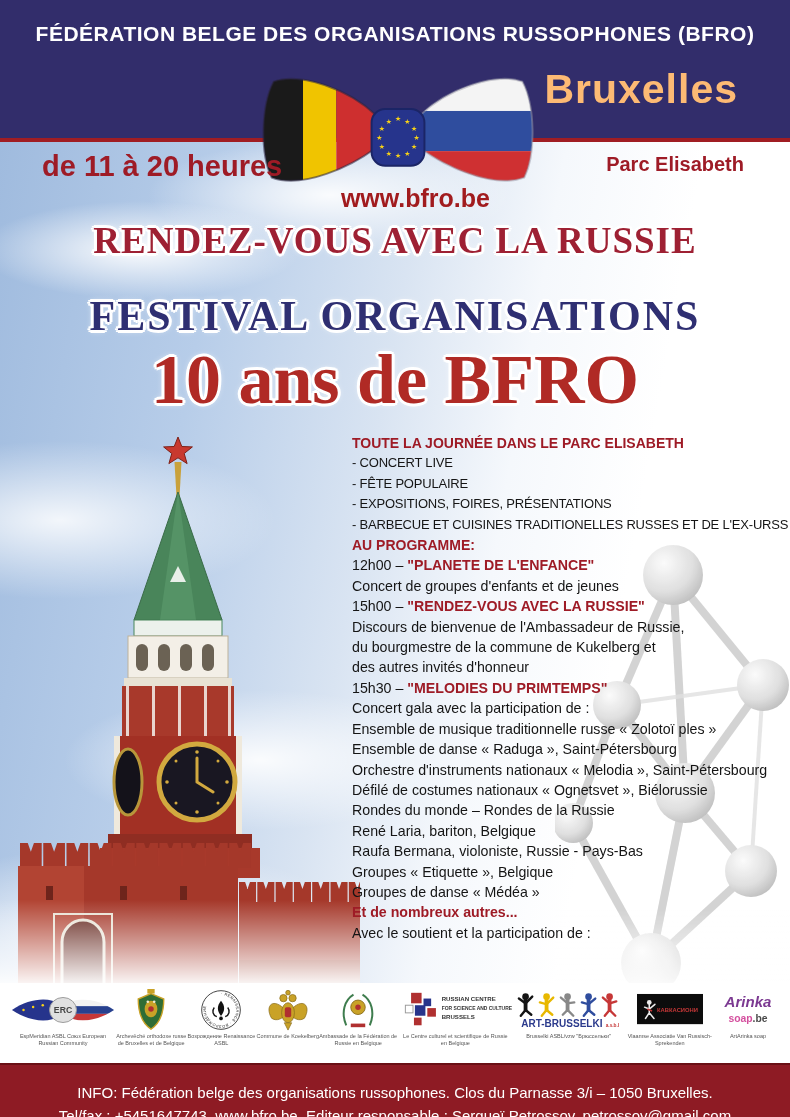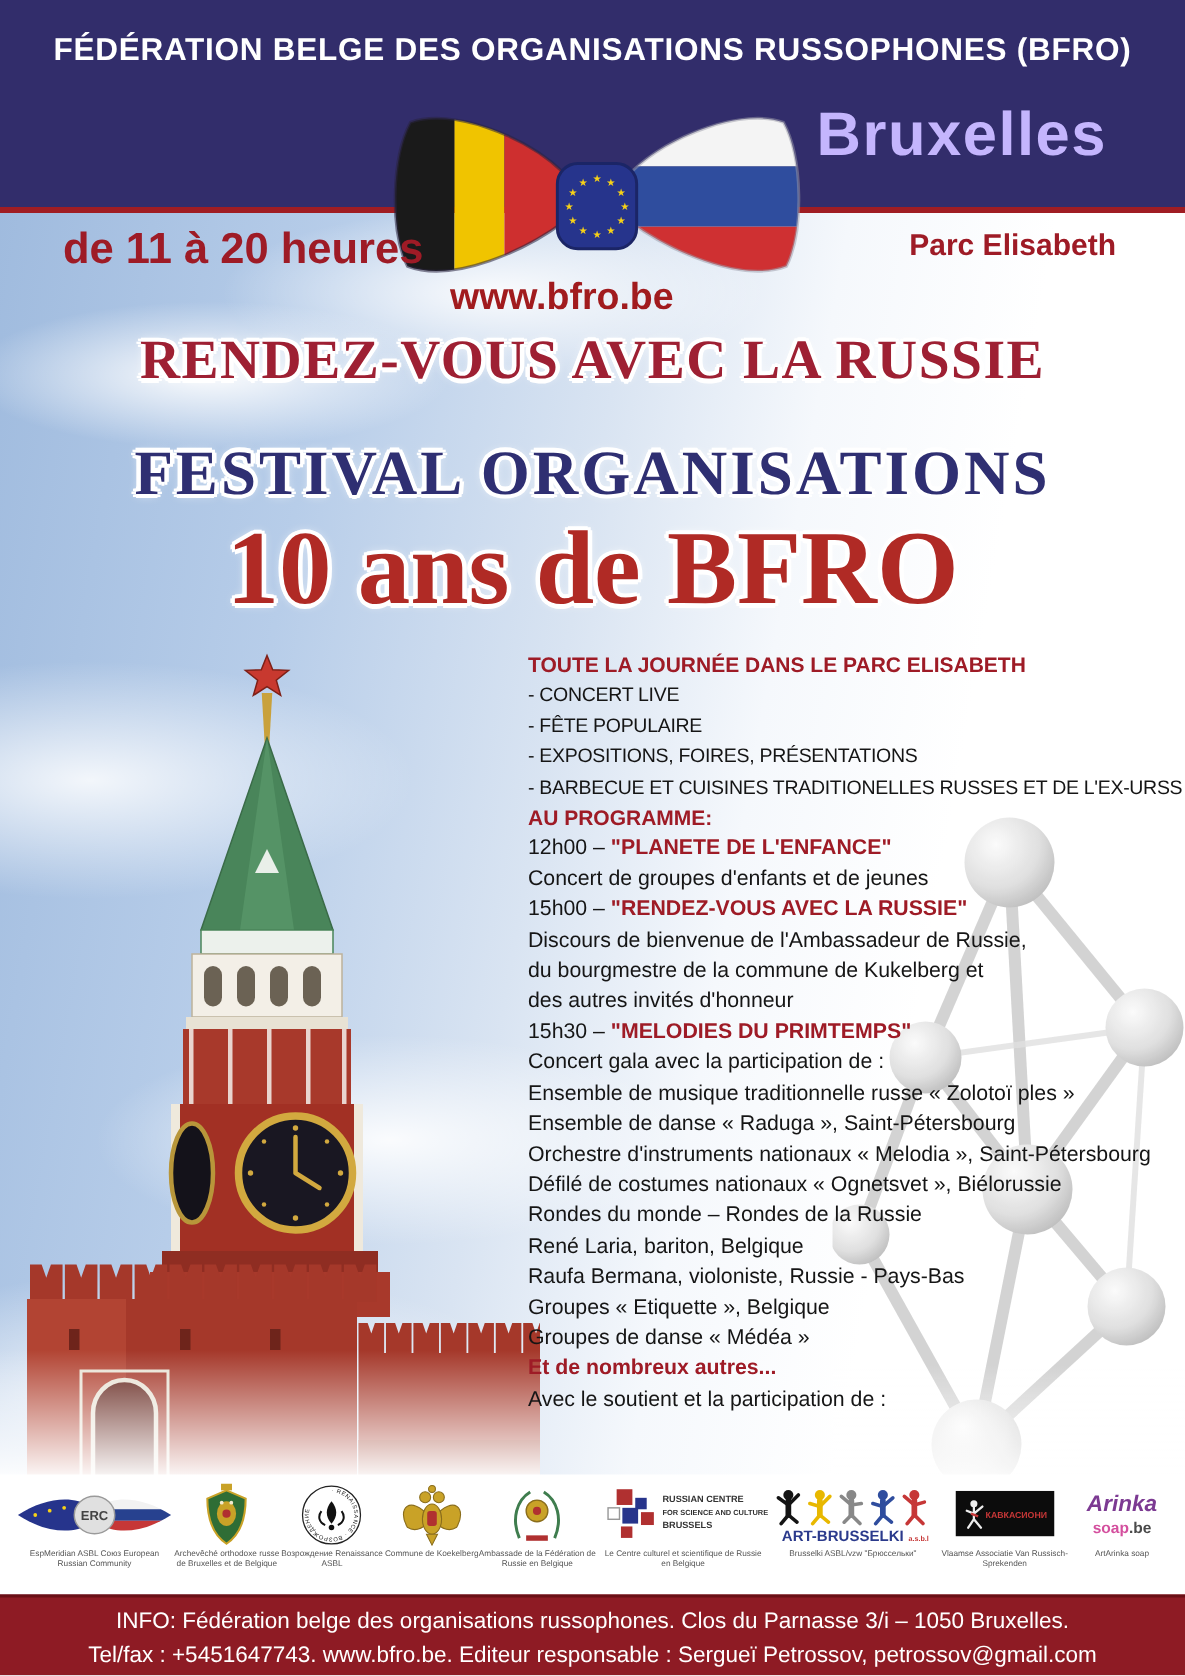--- a/index.html
+++ b/index.html
@@ -11,26 +11,26 @@
     radial-gradient(260px 80px at 330px 195px, rgba(255,255,255,.9), rgba(255,255,255,0) 70%),
     radial-gradient(300px 110px at 60px 520px, rgba(255,255,255,.85), rgba(255,255,255,0) 72%),
     radial-gradient(280px 100px at 260px 760px, rgba(255,255,255,.9), rgba(255,255,255,0) 70%),
     radial-gradient(340px 120px at 120px 930px, rgba(255,255,255,.95), rgba(255,255,255,0) 70%),
     linear-gradient(100deg,#9db9dd 0%,#b7cde9 26%,#d9e4f2 46%,#f5f8fc 60%,#ffffff 74%);}
   
   .header{position:absolute;left:0;top:0;width:790px;height:138px;background:#322d6b;z-index:4;}
   .org{position:absolute;left:0;top:22px;width:100%;text-align:center;color:#fff;
        font-size:21px;letter-spacing:.5px;font-weight:bold;}
   .date{position:absolute;left:62px;top:66px;color:#fff;font-size:41px;font-weight:bold;letter-spacing:1px;}
-  .city{position:absolute;right:52px;top:66px;color:#c4b5fd;font-size:41px;font-weight:bold;letter-spacing:1px;}
+  .city{position:absolute;right:52px;top:66px;color:#fdba74;font-size:41px;font-weight:bold;letter-spacing:1px;}
   .redline{position:absolute;left:0;top:138px;width:790px;height:4px;background:#a01d23;z-index:4;}
   .hours{position:absolute;left:42px;top:150px;color:#9e1b26;font-size:29px;font-weight:bold;z-index:6;}
   .venue{position:absolute;right:46px;top:153px;color:#9e1b26;font-size:20px;font-weight:bold;z-index:6;}
   .bow{position:absolute;left:256px;top:58px;width:284px;height:152px;z-index:5;}
-  .www{position:absolute;left:300px;top:184px;width:190px;text-align:left;color:#a11b1e;
+  .www{position:absolute;left:300px;top:184px;width:190px;text-align:right;color:#a11b1e;
        font-size:25px;font-weight:bold;z-index:6;}
   
   .t1,.t2,.t3{position:absolute;left:0;width:100%;text-align:center;z-index:6;
        font-family:"Liberation Serif",serif;font-weight:bold;line-height:1;
        text-shadow:-2px -2px 0 #fff,2px -2px 0 #fff,-2px 2px 0 #fff,2px 2px 0 #fff,
                    -3px 0 0 #fff,3px 0 0 #fff,0 -3px 0 #fff,0 3px 0 #fff,0 0 7px rgba(255,255,255,.95);}
   .t1{top:222px;font-size:37px;color:#9e2033;letter-spacing:1px;}
   .t2{top:295px;font-size:42px;color:#2f2f72;letter-spacing:2px;}
   .t3{top:345px;font-size:70px;color:#b02a25;}
   
@@ -48,21 +48,21 @@
   .sponsors{position:absolute;left:0;top:983px;width:790px;height:80px;background:#fff;z-index:7;
             display:flex;justify-content:space-between;align-items:flex-start;padding:6px 10px 0;box-sizing:border-box;}
   .sp{display:flex;flex-direction:column;align-items:center;}
   .sp svg{height:42px;display:block;}
   .cap{font-size:5.5px;color:#555;text-align:center;line-height:1.35;margin-top:2px;}
   .w90{max-width:92px;} .w70{max-width:70px;} .w75{max-width:78px;} .w110{max-width:112px;} .w60{max-width:62px;}
   
   .footer{position:absolute;left:0;top:1063px;width:790px;height:54px;background:#8e1b24;z-index:8;
           text-align:center;color:#fff;border-top:2px solid #6a1016;box-sizing:border-box;}
   .footer p{margin:0;line-height:23px;font-size:15px;}
-  .footer p:first-child{margin-top:4px;}
+  .footer p:first-child{margin-top:16px;}
 </style>
 </head>
 <body>
 
 <div class="poster">
 
   <div class="sky"></div>
 
   <svg class="kremlin" viewBox="0 0 360 558" xmlns="http://www.w3.org/2000/svg">
     <defs>

